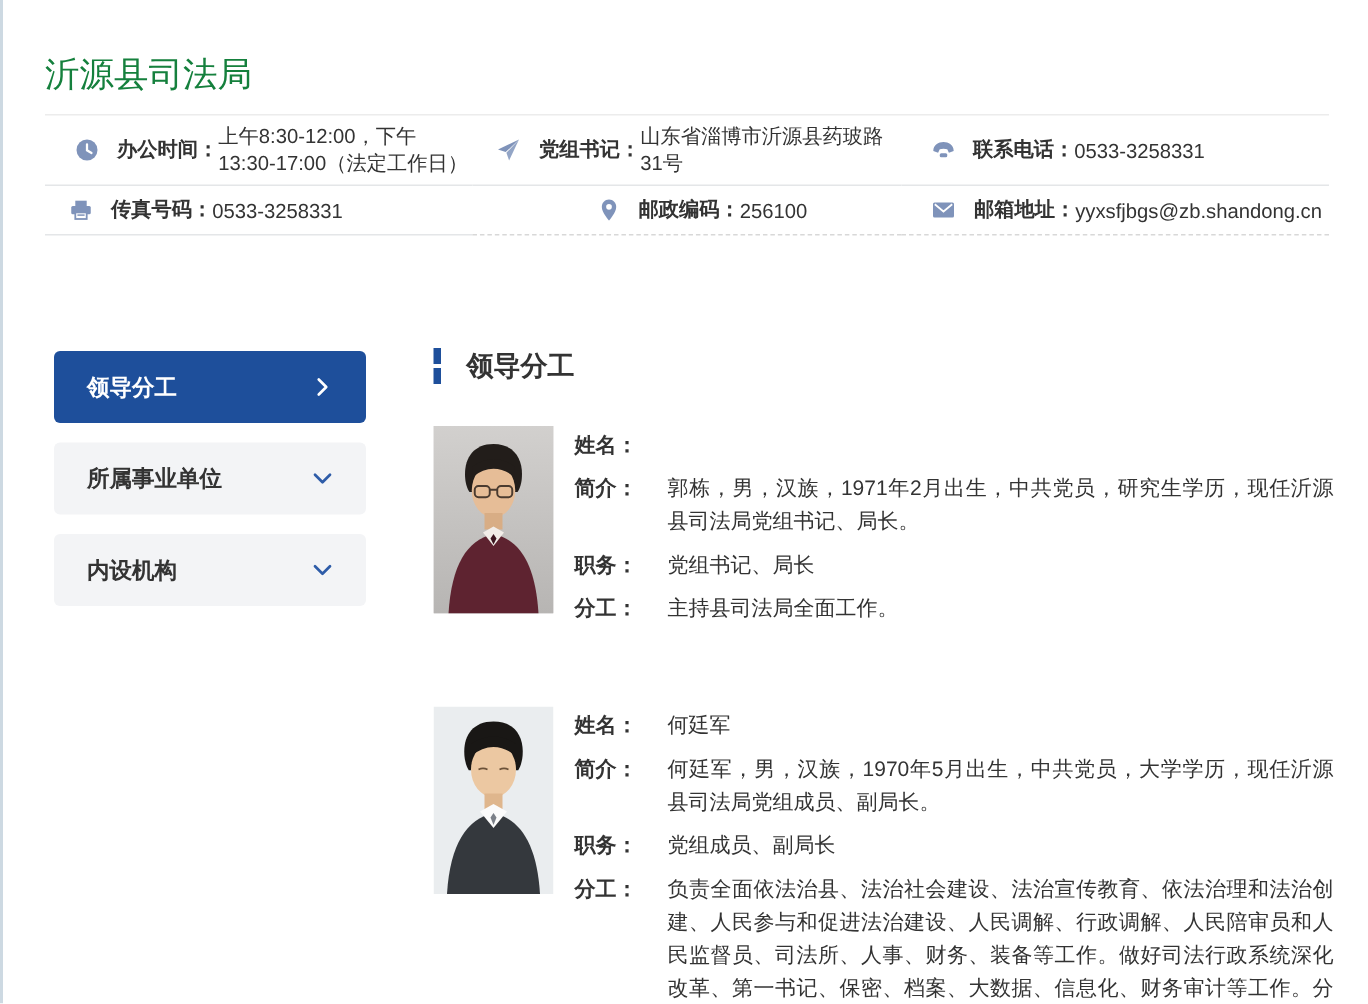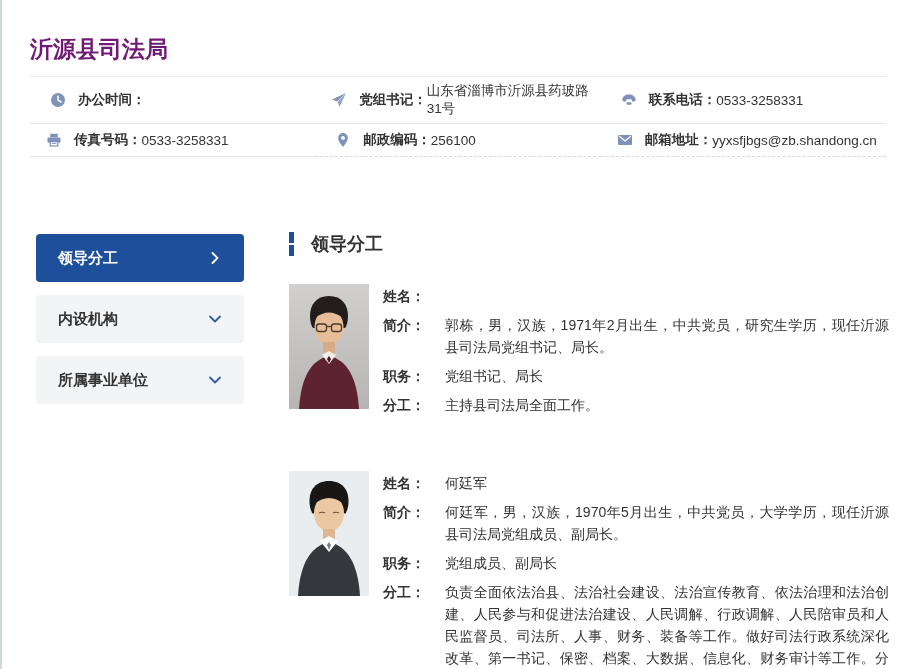--- a/index.html
+++ b/index.html
@@ -1,30 +1,30 @@
 <!DOCTYPE html>
 <html><head>
 <meta charset="utf-8">
 <style>
   * { margin:0; padding:0; box-sizing:border-box; }
   html,body { width:912px; height:669px; background:#fff; overflow:hidden;
     font-family:"Liberation Sans","DejaVu Sans",sans-serif; color:#333; }
   .page { position:relative; width:912px; height:669px; border-left:2px solid #cdd9e2; }
 
   
-  .page-title { position:absolute; left:28px; top:34px; font-size:23px; font-weight:bold; color:#701a75; }
+  .page-title { position:absolute; left:28px; top:34px; font-size:23px; font-weight:normal; color:#15803d; }
 
   
   .info-table { position:absolute; left:28px; top:76px; width:856px;
     display:grid; grid-template-columns:1fr 1fr 1fr; grid-template-rows:47px 33px 41px;
     border-top:1px solid #ececec; }
   .info-cell { display:flex; align-items:center; font-size:13.5px; border-bottom:1px solid #e4e6e8; }
   .info-cell.col1 { padding-left:20px; }
   .info-cell.col2 { padding-left:16px; }
-  .info-cell.lastrow { border-bottom:1px dashed #d8d8d8; }
+  .info-cell.lastrow { border-bottom:1px dashed #d8d8d8;justify-content:center; }
   .info-cell .icon { width:16px; height:16px; margin-right:12px; flex:none; display:inline-flex; }
   .info-label { font-weight:bold; color:#333; white-space:nowrap; }
   .info-value { color:#333; }
 
   
   .sidebar { position:absolute; left:34px; top:234px; width:208px; }
   .side-item { height:48px; margin-bottom:13px; background:#f3f4f6; border-radius:4px;
     display:flex; align-items:center; justify-content:space-between; padding:0 22px;
     font-size:15px; font-weight:bold; color:#333; cursor:pointer; }
   .side-item.active { background:#1e4f9b; color:#fff; }
@@ -54,20 +54,21 @@
   <div class="info-table">
 
     <div class="info-cell col1">
       <span class="icon">
         <svg width="16" height="16" viewBox="0 0 16 16">
             <circle cx="8" cy="8" r="7" fill="#7f93ba"></circle>
             <path d="M8 4.2 V8.2 L11 10" stroke="#fff" stroke-width="1.5" fill="none" stroke-linecap="round"></path>
           </svg>
       </span>
       <span class="info-label">办公时间：</span>
+      <span class="info-value">上午8:30-12:00，下午13:30-17:00（法定工作日）</span>
     </div>
 
     <div class="info-cell col2">
       <span class="icon">
         <svg width="16" height="16" viewBox="0 0 16 16">
             <path d="M15 1 L1 7.6 L6.1 9.4 Z" fill="#7f93ba"></path>
             <path d="M15 1 L8.4 15 L6.6 9.9 Z" fill="#93a5c6"></path>
           </svg>
       </span>
       <span class="info-label">党组书记：</span>
@@ -127,30 +128,30 @@
     <div class="side-item active">
       <span>领导分工</span>
       <span class="chev">
         <svg width="14" height="14" viewBox="0 0 14 14">
             <polyline points="4.5,2 9.5,7 4.5,12" fill="none" stroke="#ffffff" stroke-width="1.8" stroke-linecap="round" stroke-linejoin="round"></polyline>
           </svg>
       </span>
     </div>
 
     <div class="side-item">
-      <span>内设机构</span>
+      <span>所属事业单位</span>
       <span class="chev">
         <svg width="14" height="14" viewBox="0 0 14 14">
             <polyline points="2,4.5 7,9.5 12,4.5" fill="none" stroke="#2e5ca8" stroke-width="1.8" stroke-linecap="round" stroke-linejoin="round"></polyline>
           </svg>
       </span>
     </div>
 
     <div class="side-item">
-      <span>所属事业单位</span>
+      <span>内设机构</span>
       <span class="chev">
         <svg width="14" height="14" viewBox="0 0 14 14">
             <polyline points="2,4.5 7,9.5 12,4.5" fill="none" stroke="#2e5ca8" stroke-width="1.8" stroke-linecap="round" stroke-linejoin="round"></polyline>
           </svg>
       </span>
     </div>
   </div>
 
   <div class="main">
 

